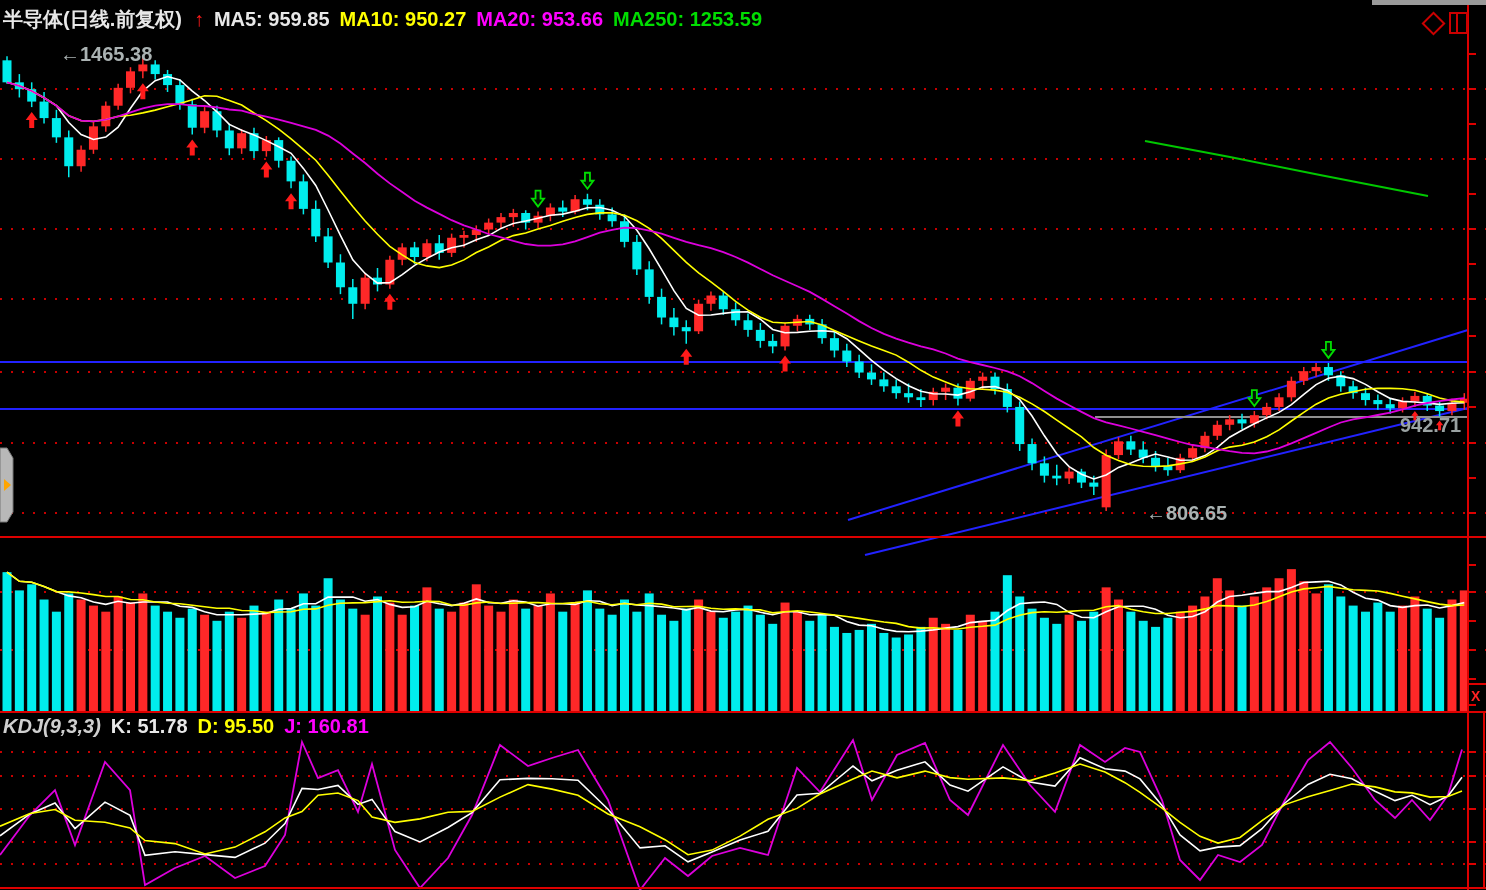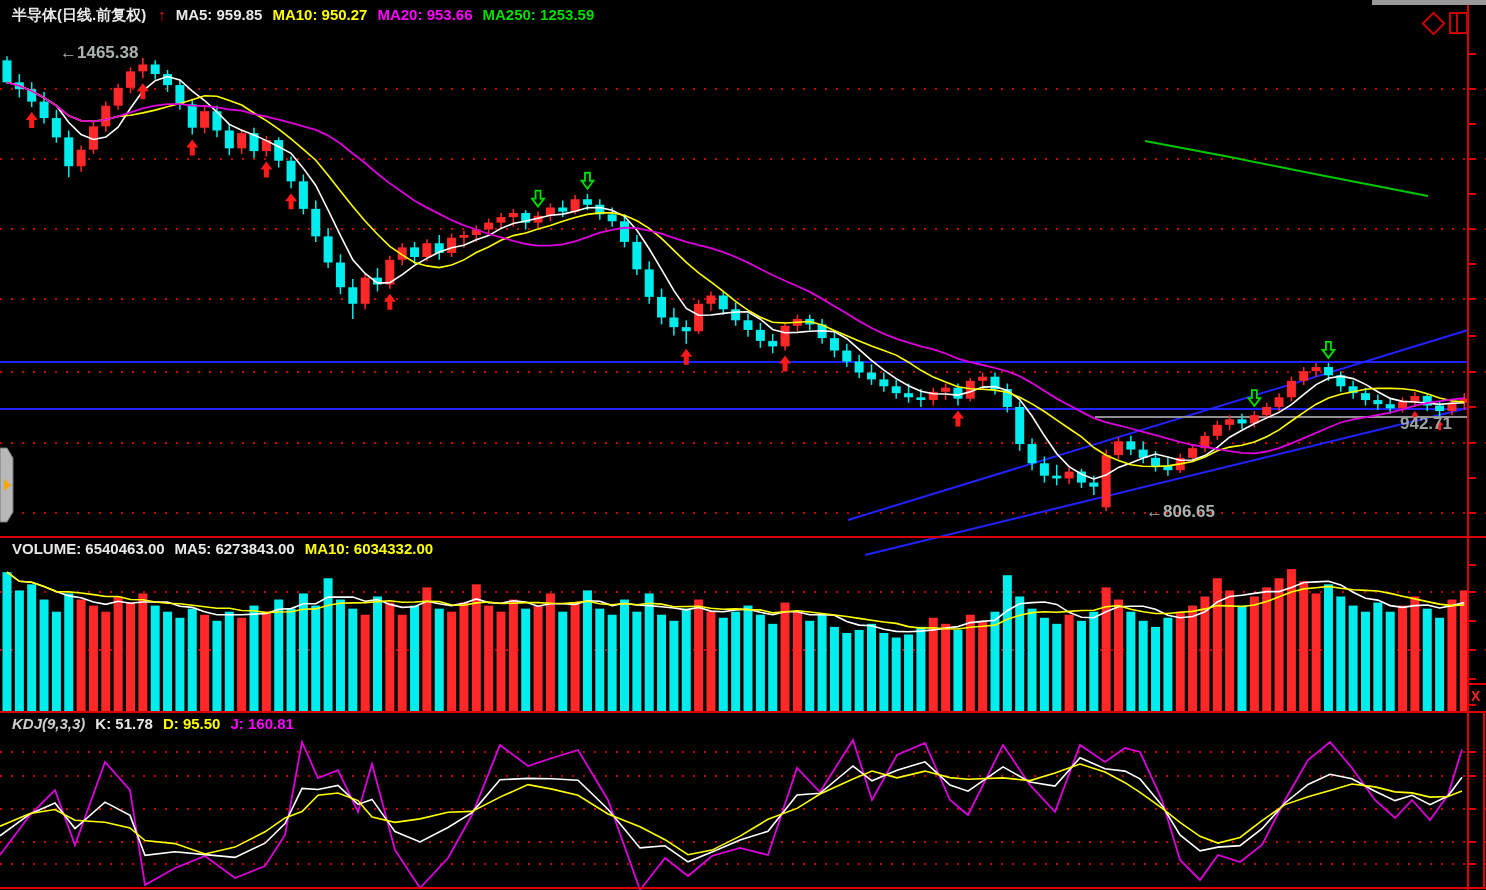--- a/index.html
+++ b/index.html
@@ -1,25 +1,25 @@
 <!DOCTYPE html>
 <html><head>
 <meta charset="utf-8">
 <style>
   html,body{margin:0;padding:0;background:#000;}
   .screen{position:relative;width:1486px;height:890px;background:#000;overflow:hidden;
           font-family:"Liberation Sans",sans-serif;}
   svg.chart{position:absolute;left:0;top:0;}
-  .hdr{position:absolute;font-size:15px;font-weight:bold;white-space:nowrap;letter-spacing:0;margin-left:9px;}
+  .hdr{position:absolute;font-size:20px;font-weight:bold;white-space:nowrap;letter-spacing:0;}
   .hdr span{margin-right:10px;}
   .w{color:#e8e8e8;} .y{color:#ffff00;} .m{color:#ff00ff;} .g{color:#00dd00;} .gy{color:#cfcfcf;font-style:italic;}
   .main-hdr{left:3px;top:6px;}
   .vol-hdr{left:3px;top:540px;}
   .kdj-hdr{left:3px;top:715px;}
-  .price-label{position:absolute;color:#aab2b2;font-size:17px;font-weight:bold;white-space:nowrap;}
+  .price-label{position:absolute;color:#aab2b2;font-size:20px;font-weight:bold;white-space:nowrap;}
   .lbl-high{left:60px;top:43px;}
   .lbl-low{left:1110px;top:502px;margin-left:36px;}
   .lbl-cur{left:1400px;top:414px;color:#9aa2a2;}
   .arrow-ico{color:#ff1a1a;font-weight:bold;margin:0 4px 0 2px;}
   .close-x{position:absolute;left:1471px;top:688px;color:#ff2222;font-size:14px;font-weight:bold;}
   .topbar{position:absolute;left:1372px;top:0;width:114px;height:5px;background:#9a9a9a;}
 </style>
 </head>
 <body>
 
@@ -468,23 +468,20 @@
         <line x1="1468" y1="809" x2="1476" y2="809" stroke="#dd0000" stroke-width="2"></line>
         <line x1="1468" y1="842" x2="1476" y2="842" stroke="#dd0000" stroke-width="2"></line>
         <line x1="1468" y1="864" x2="1476" y2="864" stroke="#dd0000" stroke-width="2"></line>
       </g>
     </svg>
 
   <div class="hdr main-hdr">
     <span class="w">半导体(日线.前复权)</span><span class="arrow-ico">↑</span><span class="w">MA5: 959.85</span><span class="y">MA10: 950.27</span><span class="m">MA20: 953.66</span><span class="g">MA250: 1253.59</span>
   </div>
 
-  <div class="hdr vol-hdr">
-    <span class="w">VOLUME: 6540463.00</span><span class="w">MA5: 6273843.00</span><span class="y">MA10: 6034332.00</span>
-  </div>
 
   <div class="hdr kdj-hdr">
     <span class="gy">KDJ(9,3,3)</span><span class="w">K: 51.78</span><span class="y">D: 95.50</span><span class="m">J: 160.81</span>
   </div>
 
   <div class="price-label lbl-high">←1465.38</div>
   <div class="price-label lbl-low">←806.65</div>
   <div class="price-label lbl-cur">942.71</div>
 
   <div class="topbar"></div>

